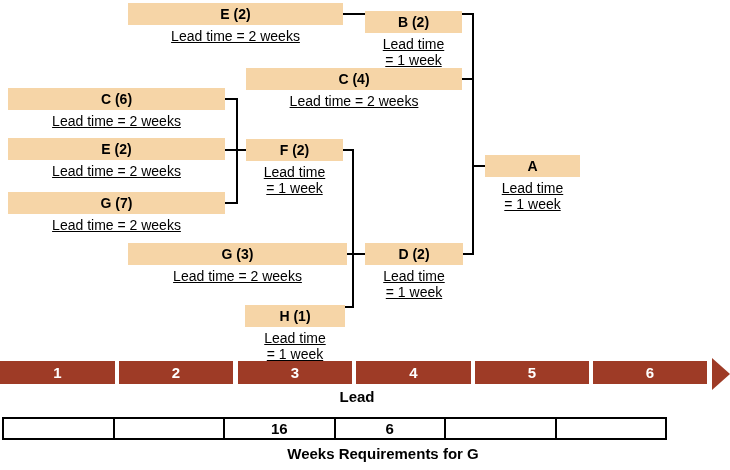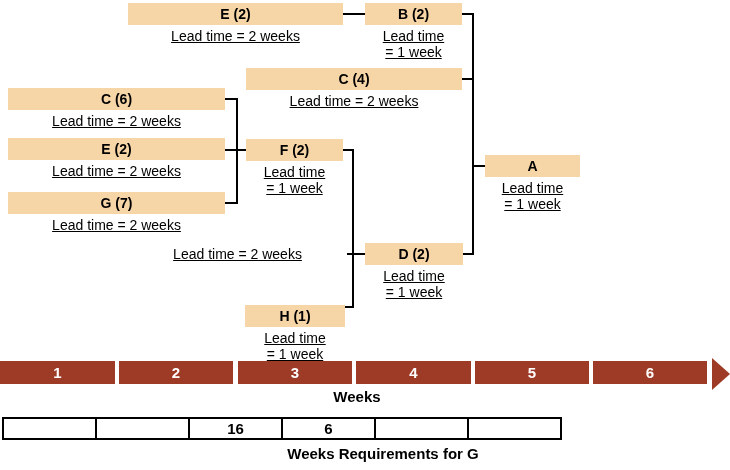--- a/index.html
+++ b/index.html
@@ -22,21 +22,21 @@
   .timeline-arrow{
     position:absolute;left:712px;top:358px;width:0;height:0;
     border-top:16px solid transparent;border-bottom:16px solid transparent;
     border-left:18px solid var(--week-fill,#9E3B26);
   }
   .weeks-label{
     position:absolute;top:388px;left:0;width:714px;text-align:center;
     font-weight:bold;font-size:15px;
   }
   .gr-table{
-    position:absolute;left:2px;top:417px;width:560px;height:23px;
+    position:absolute;left:2px;top:417px;width:665px;height:23px;
     display:flex;border:2px solid #000;box-sizing:border-box;background:#fff;
   }
   .gr-cell{
     flex:1;border-left:2px solid #000;text-align:center;
     font-weight:bold;font-size:15px;line-height:19px;overflow:hidden;
   }
   .gr-cell:first-child{border-left:none;}
   .gr-label{
     position:absolute;top:445px;left:233px;width:300px;text-align:center;
     font-weight:bold;font-size:15px;
@@ -62,21 +62,21 @@
   <div class="hline" style="left:343px;top:149px;width:11px"></div>
   <div class="vline" style="left:352px;top:149px;height:159px"></div>
   <div class="hline" style="left:347px;top:253px;width:18px"></div>
   <div class="hline" style="left:345px;top:306px;width:9px"></div>
 
   <div class="node" style="left:128px;top:3px;width:215px">
     <div class="bar">E (2)</div>
     <div class="lead">Lead time = 2 weeks</div>
   </div>
 
-  <div class="node" style="left:365px;top:3px;width:97px">
+  <div class="node" style="left:365px;top:11px;width:97px">
     <div class="bar">B (2)</div>
     <div class="lead">Lead time
 = 1 week</div>
   </div>
 
   <div class="node" style="left:246px;top:68px;width:216px">
     <div class="bar">C (4)</div>
     <div class="lead">Lead time = 2 weeks</div>
   </div>
 
@@ -95,20 +95,21 @@
     <div class="lead">Lead time = 2 weeks</div>
   </div>
 
   <div class="node" style="left:246px;top:139px;width:97px">
     <div class="bar">F (2)</div>
     <div class="lead">Lead time
 = 1 week</div>
   </div>
 
   <div class="node" style="left:128px;top:243px;width:219px">
+    <div class="bar">G (3)</div>
     <div class="lead">Lead time = 2 weeks</div>
   </div>
 
   <div class="node" style="left:245px;top:305px;width:100px">
     <div class="bar">H (1)</div>
     <div class="lead">Lead time
 = 1 week</div>
   </div>
 
   <div class="node" style="left:365px;top:243px;width:98px">
@@ -123,21 +124,21 @@
 = 1 week</div>
   </div>
 
   <div class="week-bar" style="left:0;width:115px">1</div>
   <div class="week-bar" style="left:119px;width:114px">2</div>
   <div class="week-bar" style="left:238px;width:114px">3</div>
   <div class="week-bar" style="left:356px;width:115px">4</div>
   <div class="week-bar" style="left:475px;width:114px">5</div>
   <div class="week-bar" style="left:593px;width:114px">6</div>
   <div class="timeline-arrow"></div>
-  <div class="weeks-label">Weeks</div>
+  <div class="weeks-label">Lead</div>
 
   <div class="gr-table">
     <div class="gr-cell"></div>
     <div class="gr-cell"></div>
     <div class="gr-cell">16</div>
     <div class="gr-cell">6</div>
     <div class="gr-cell"></div>
     <div class="gr-cell"></div>
   </div>
   <div class="gr-label">Weeks Requirements for G</div>

